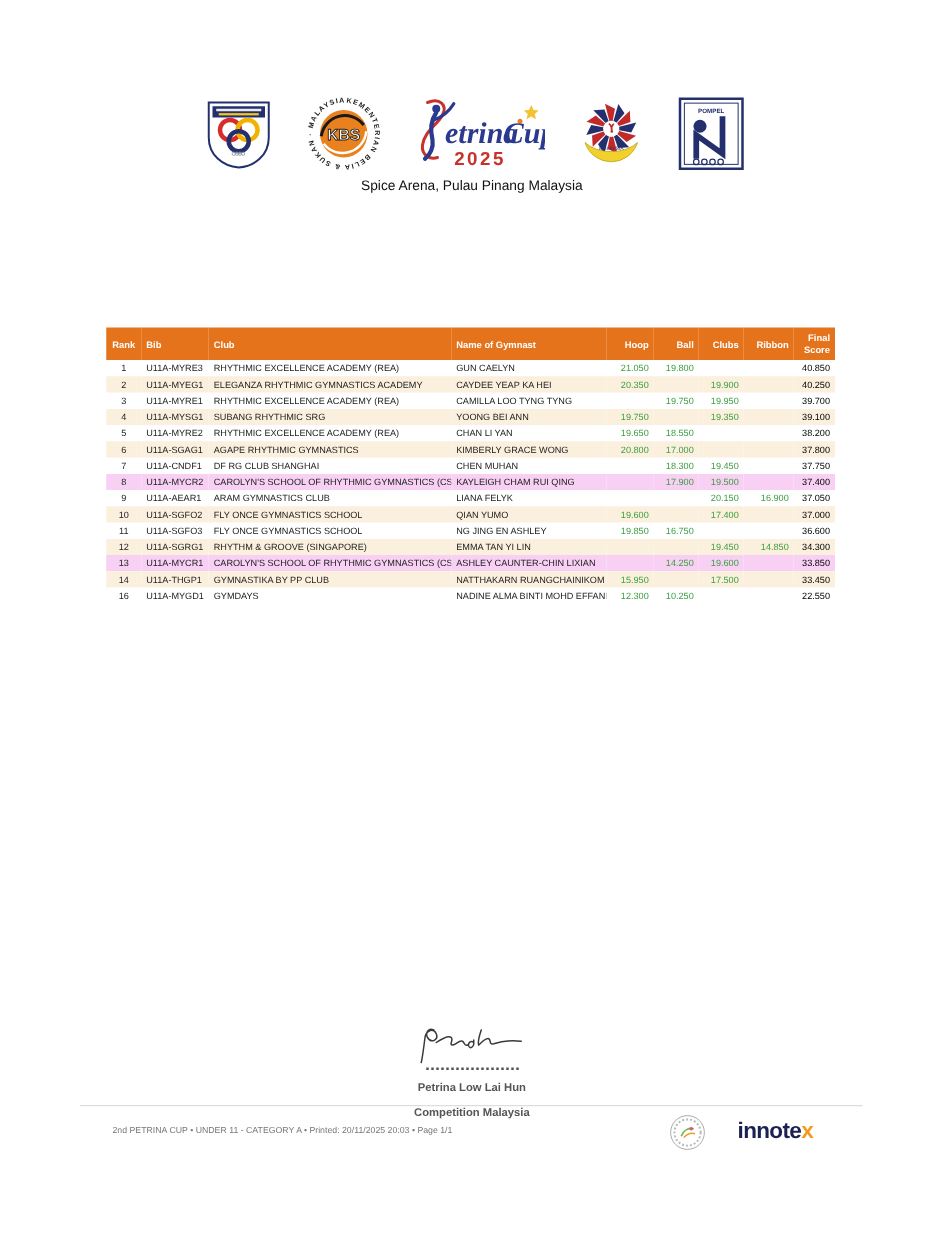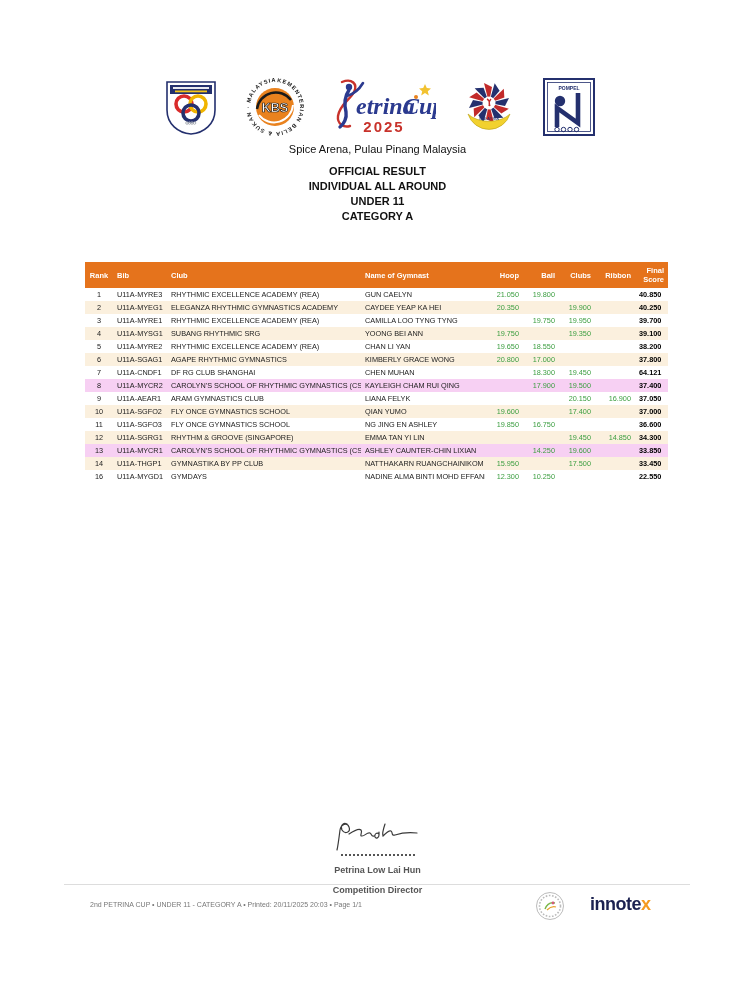--- a/index.html
+++ b/index.html
@@ -29,21 +29,21 @@
     font-size:7.3px; height:13px; padding:0 4px; color:#222;
     white-space:nowrap; overflow:hidden; vertical-align:middle;
   }
   .results-table tbody tr:nth-child(even) { background:#FBF0DE; }
   .results-table tbody tr.hl { background:#F7D0F3; }
   th.col-rank { text-align:center; }
   th.col-bib, th.col-club, th.col-name { text-align:left; }
   th.col-hoop, th.col-ball, th.col-clubs, th.col-ribbon, th.col-final { text-align:right; }
   td.col-rank { text-align:center; }
   td.col-hoop, td.col-ball, td.col-clubs, td.col-ribbon { text-align:right; color:#3C9E41; }
-  td.col-final { font-weight:700; color:#000; }
+  td.col-final { text-align:right; font-weight:400; color:#000; }
 
   
   .sig-block { position:absolute; top:818px; left:0; right:0; text-align:center; }
   .sig-svg { display:block; margin:0 auto; }
   .sig-dots { width:74px; margin:2px auto 4px auto; border-top:2px dotted #555; }
   .sig-name, .sig-role { font-size:9px; font-weight:700; color:#555; line-height:12px;margin-top:8px; }
 
   
   .footer-rule { position:absolute; top:884px; left:64px; width:626px; border-top:1px solid #ddd; }
   .footer-text { position:absolute; top:901px; left:90px; font-size:7px; color:#777; }
@@ -156,26 +156,20 @@
         <circle cx="15" cy="52.5" r="2.2"></circle>
           <circle cx="21.5" cy="52.5" r="2.2"></circle>
           <circle cx="28" cy="52.5" r="2.2"></circle>
           <circle cx="34.5" cy="52.5" r="2.2"></circle>
       </g>
     </svg>
   </div>
 
   <div class="title-block">
     <div class="title-line">Spice Arena, Pulau Pinang Malaysia</div>
-    <div class="title-bold-group">
-      <div class="title-bold">OFFICIAL RESULT</div>
-      <div class="title-bold">INDIVIDUAL ALL AROUND</div>
-      <div class="title-bold">UNDER 11</div>
-      <div class="title-bold">CATEGORY A</div>
-    </div>
   </div>
 
   <table class="results-table">
     <colgroup>
       <col style="width:28px">
         <col style="width:54px">
         <col style="width:194px">
         <col style="width:124px">
       <col style="width:38px">
         <col style="width:36px">
@@ -265,21 +259,21 @@
         </tr>
         <tr>
           <td class="col-rank">7</td>
           <td class="col-bib">U11A-CNDF1</td>
           <td class="col-club">DF RG CLUB SHANGHAI</td>
           <td class="col-name">CHEN MUHAN</td>
           <td class="col-hoop"></td>
           <td class="col-ball">18.300</td>
           <td class="col-clubs">19.450</td>
           <td class="col-ribbon"></td>
-          <td class="col-final">64.121</td>
+          <td class="col-final">37.750</td>
         </tr>
         <tr class="hl">
           <td class="col-rank">8</td>
           <td class="col-bib">U11A-MYCR2</td>
           <td class="col-club">CAROLYN'S SCHOOL OF RHYTHMIC GYMNASTICS (CSRG)</td>
           <td class="col-name">KAYLEIGH CHAM RUI QING</td>
           <td class="col-hoop"></td>
           <td class="col-ball">17.900</td>
           <td class="col-clubs">19.500</td>
           <td class="col-ribbon"></td>
@@ -364,21 +358,21 @@
         </tr>
       </tbody>
   </table>
 
   <div class="sig-block">
     <svg class="sig-svg" width="110" height="34" viewBox="0 0 110 34">
       <path d="M24,6 C20,4 17,8 19,12 C22,17 28,14 26,9 C24,4 18,6 17,12 C16,20 15,28 14,32 M26,16 C32,12 36,10 38,12 C40,14 36,18 39,18 C42,18 44,14 47,15 C49,16 48,19 51,18 M56,16 C54,14 51,16 52,19 C53,21 56,20 56,17 L56,14 M62,6 C60,12 59,16 60,18 C63,15 66,12 68,13 C70,14 68,18 72,17 C78,15 86,14 94,15" fill="none" stroke="#3a3a3a" stroke-width="1.2" stroke-linecap="round"></path>
     </svg>
     <div class="sig-dots"></div>
     <div class="sig-name">Petrina Low Lai Hun</div>
-    <div class="sig-role">Competition Director</div>
+    <div class="sig-role">Competition Malaysia</div>
   </div>
 
   <div class="footer-rule"></div>
   <div class="footer-text">2nd PETRINA CUP • UNDER 11 - CATEGORY A • Printed: 20/11/2025 20:03 • Page 1/1</div>
 
   <svg class="footer-badge" width="30" height="30" viewBox="0 0 30 30">
     <circle cx="15" cy="15" r="13.5" fill="#fff" stroke="#aaa" stroke-width="0.8"></circle>
     <circle cx="15" cy="15" r="10.5" fill="none" stroke="#bbb" stroke-width="1.6" stroke-dasharray="1.6 1.6"></circle>
     <path d="M10,18 C12,13 16,11 20,12" fill="none" stroke="#7ab648" stroke-width="1.4"></path>
     <path d="M12,19 C15,16 18,15 21,16" fill="none" stroke="#e8a02a" stroke-width="1.2"></path>

